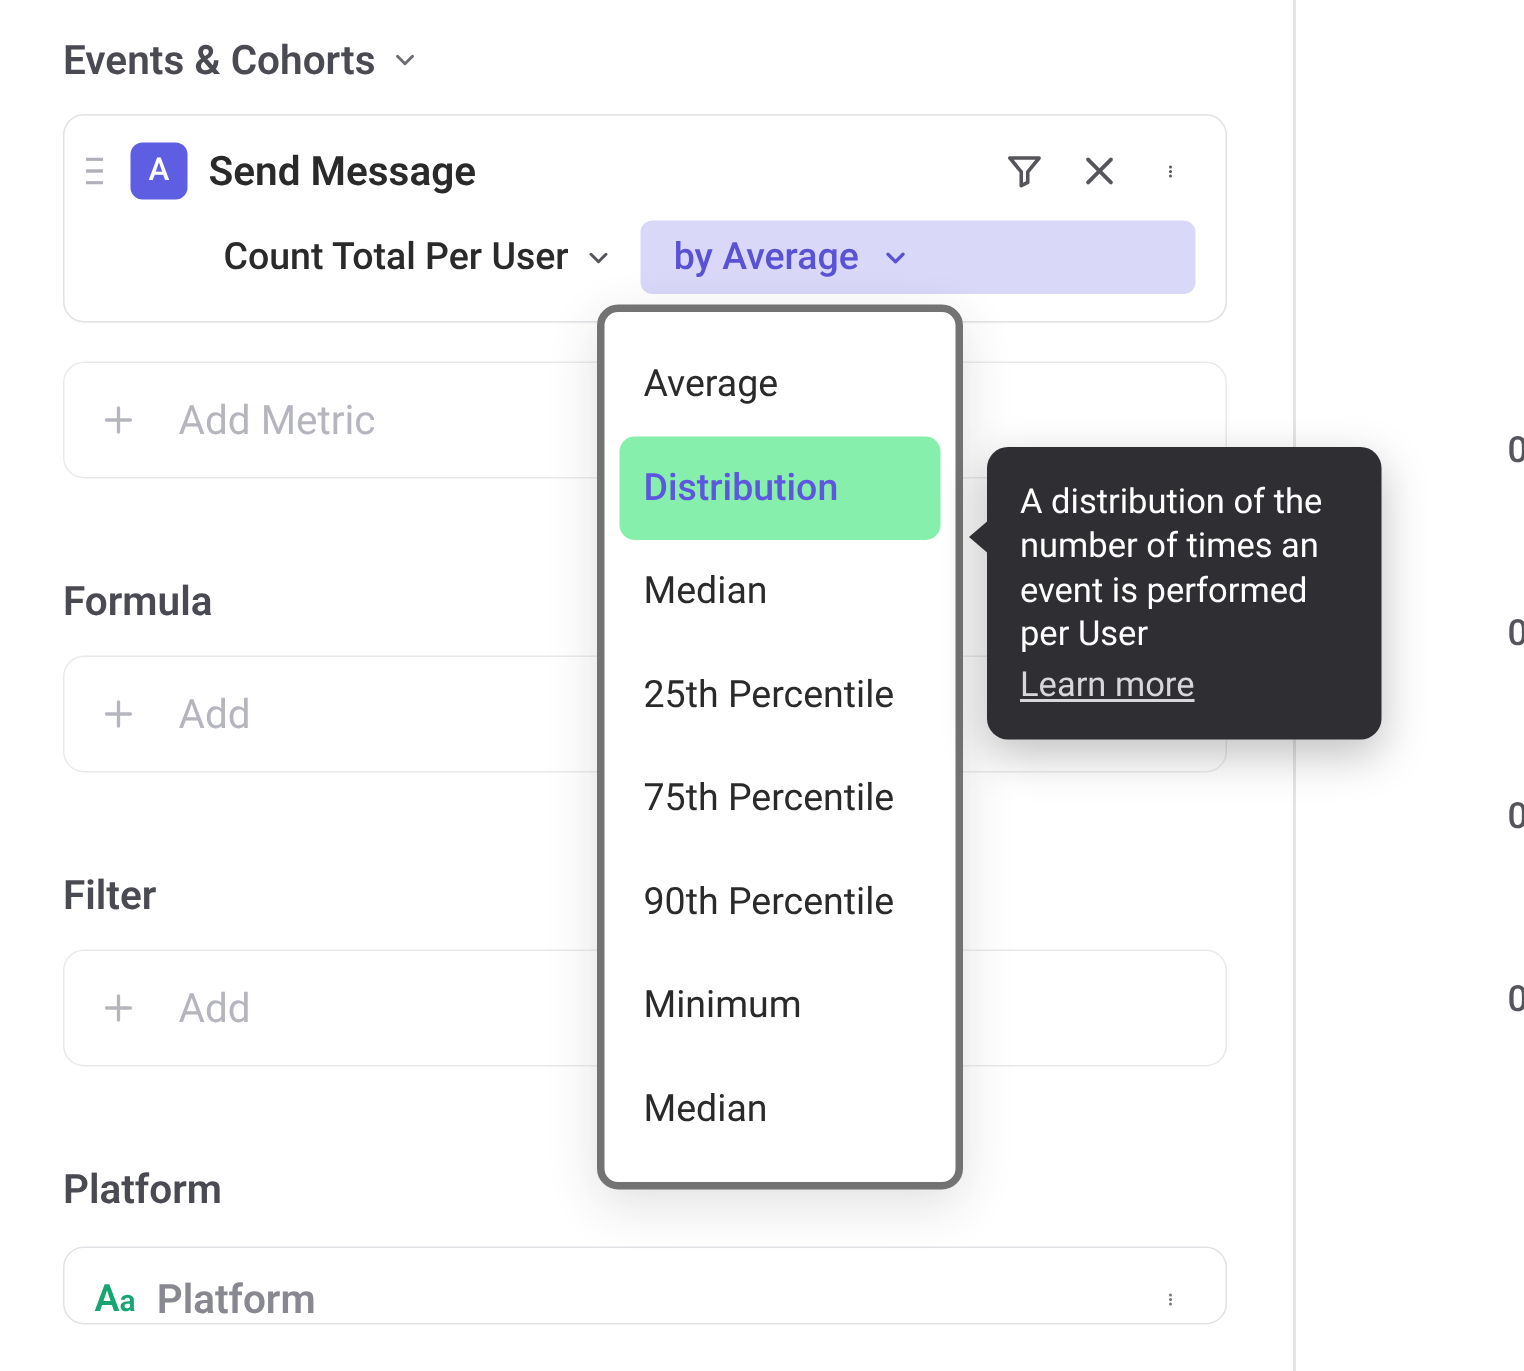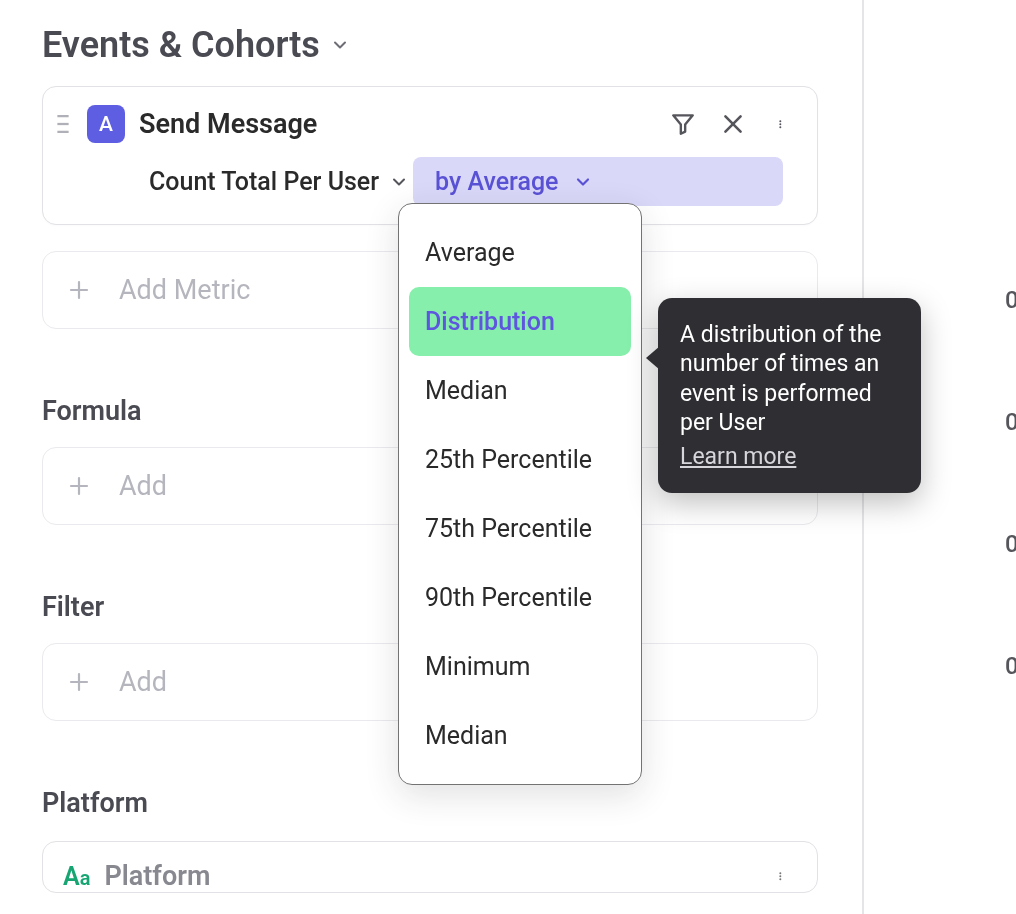--- a/index.html
+++ b/index.html
@@ -21,21 +21,21 @@
       left: 862px;
       top: 0;
       bottom: 0;
       width: 2px;
       background: #e5e5e8;
     }
     .section-header {
       display: flex;
       align-items: center;
       gap: 10px;
-      font-size: 36px;
+      font-size: 27px;
       font-weight: 600;
       color: #4a4a52;
       margin-top: 14px;
       margin-bottom: 20px;
     }
     .chevron-icon {
       display: inline-flex;
       width: 20px;
       height: 20px;
       color: #6d6d76;
@@ -91,21 +91,21 @@
       align-items: center;
       justify-content: center;
       width: 28px;
       height: 28px;
       color: #55555c;
       cursor: pointer;
     }
     .event-card-options {
       display: flex;
       align-items: center;
-      gap: 4px;
+      gap: 18px;
       padding-left: 96px;
     }
     .option-plain {
       display: inline-flex;
       align-items: center;
       gap: 10px;
       font-size: 25px;
       font-weight: 500;
       color: #2a2a2a;
       cursor: pointer;
@@ -173,21 +173,21 @@
       color: #888890;
       flex: 1;
     }
     
     .dropdown {
       position: absolute;
       left: 398px;
       top: 203px;
       width: 244px;
       background: #fff;
-      border: 1px solid #737373;
+      border: 5px solid #737373;
       border-radius: 14px;
       box-shadow: 0 10px 34px rgba(40,40,60,0.14);
       padding: 14px 10px;
       z-index: 100;
     }
     .dropdown-item {
       font-size: 25px;
       font-weight: 400;
       color: #2a2a2a;
       padding: 20px 16px;

